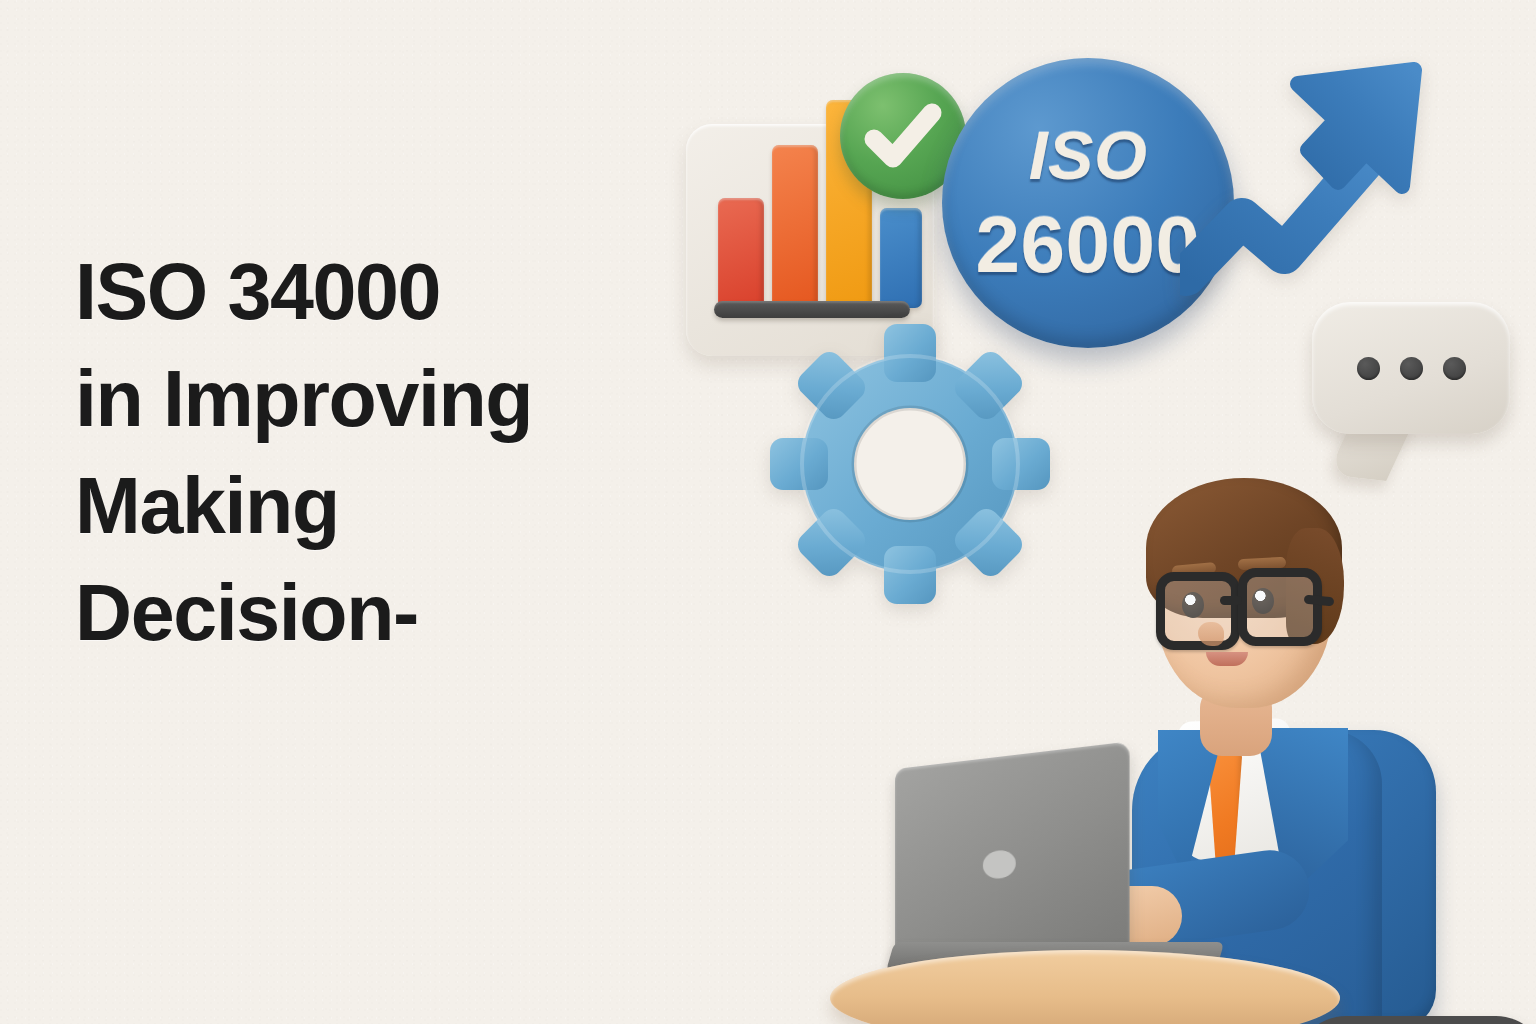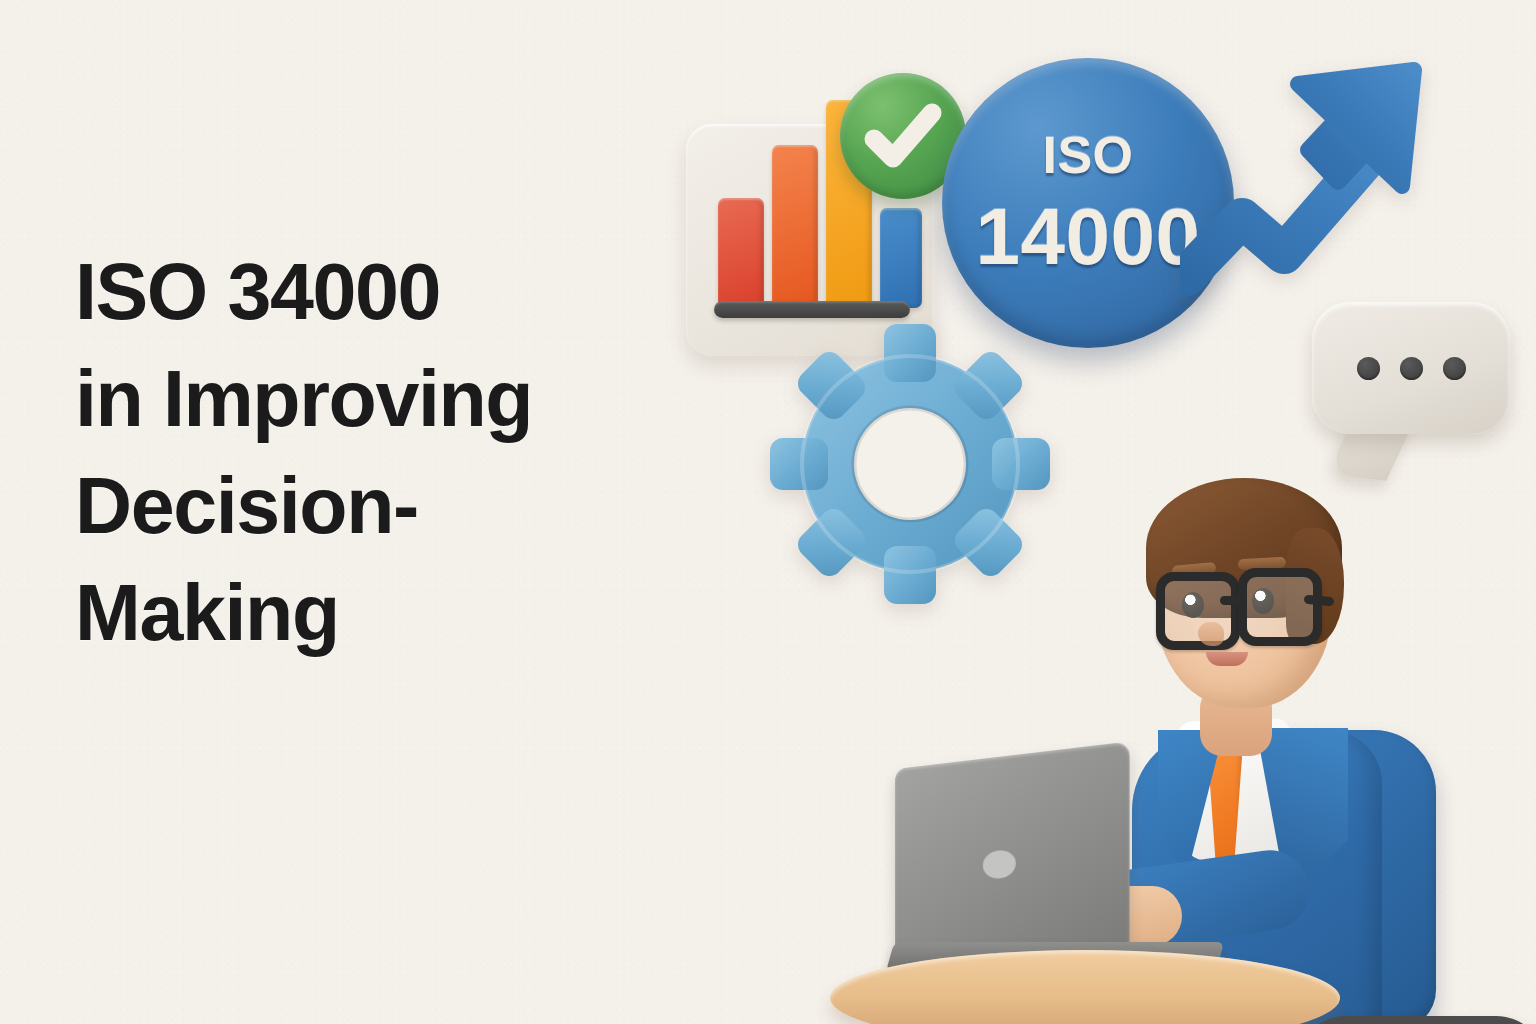--- a/index.html
+++ b/index.html
@@ -106,21 +106,21 @@
     display: flex; flex-direction: column;
     align-items: center; justify-content: center;
   }
   .iso-text {
     color: #f2ede3;
     font-weight: 700;
     letter-spacing: .5px;
     text-shadow: 0 3px 2px rgba(25,55,95,.55), 0 -1px 0 rgba(255,255,255,.35);
     line-height: 1;
   }
-  #iso-line1 { font-size: 52px; }
+  #iso-line1 { font-size: 68px; font-style: italic; }
   #iso-line2 { font-size: 80px; margin-top: 16px; }
 
   
   #gear { position: absolute; left: 100px; top: 284px; width: 300px; height: 300px; }
 
   
   #trend-arrow { position: absolute; left: 520px; top: 10px; width: 360px; height: 300px; }
 
   
   #speech-bubble {
@@ -332,43 +332,43 @@
 </style>
 </head>
 <body>
 
 <div id="banner">
   <div id="grain"></div>
 
   <div id="title-block">
     <div class="title-line">ISO 34000</div>
     <div class="title-line">in Improving</div>
+    <div class="title-line">Making</div>
     <div class="title-line">Decision-</div>
-    <div class="title-line">Making</div>
   </div>
 
   <div id="art">
 
     <div id="chart-card">
       <div class="bar" style="left:32px; width:46px; height:110px; background:linear-gradient(160deg,#e96a52,#d9402b);"></div>
       <div class="bar" style="left:86px; width:46px; height:163px; background:linear-gradient(160deg,#f4834d,#e5571f);"></div>
       <div class="bar" style="left:140px; width:46px; height:208px; background:linear-gradient(160deg,#fcb53c,#f09a12);"></div>
       <div class="bar" style="left:194px; width:42px; height:100px; background:linear-gradient(160deg,#4a8ecb,#2f6fb2);"></div>
       <div id="bar-baseline"></div>
     </div>
 
     <div id="check-badge">
       <svg viewBox="0 0 126 126" width="126" height="126" aria-hidden="true">
         <path d="M34 66 L53 85 L92 40" fill="none" stroke="#f4efe6" stroke-width="19" stroke-linecap="round" stroke-linejoin="round"></path>
       </svg>
     </div>
 
     <div id="iso-badge">
       <div class="iso-text" id="iso-line1">ISO</div>
-      <div class="iso-text" id="iso-line2">14000</div>
+      <div class="iso-text" id="iso-line2">26000</div>
     </div>
 
     <svg id="gear" class="soft" viewBox="0 0 300 300">
       <defs>
         <linearGradient id="gearGrad" x1="0" y1="0" x2="1" y2="1">
           <stop offset="0%" stop-color="#8ec3e0"></stop>
           <stop offset="55%" stop-color="#6aabd2"></stop>
           <stop offset="100%" stop-color="#5596bf"></stop>
         </linearGradient>
       </defs>

